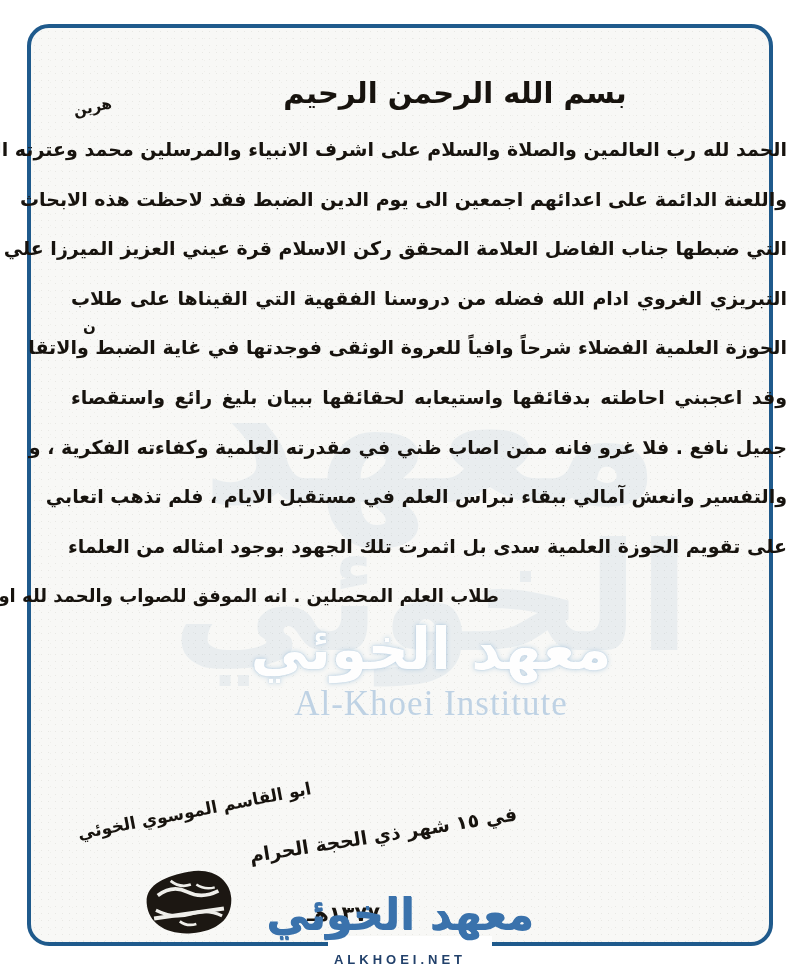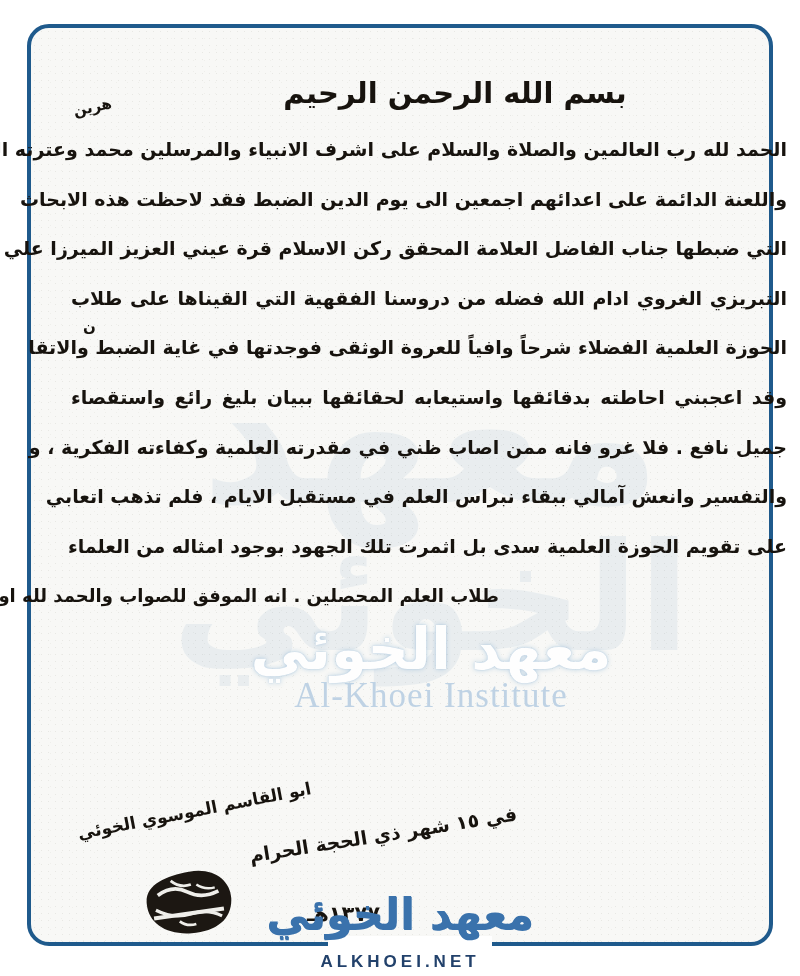--- a/index.html
+++ b/index.html
@@ -33,21 +33,21 @@
     position:absolute;left:150px;top:592px;width:500px;text-align:center;
     pointer-events:none;
   }
   .wm-center .ar{
     font-size:58px;font-weight:bold;color:#ffffff;opacity:0.95;
     text-shadow:0 0 5px rgba(165,195,220,0.85),0 0 1px rgba(150,180,210,0.9);
     line-height:1;
   }
   .wm-center .en{
     font-family:"Liberation Serif",serif;font-size:35px;color:#bcd1e4;
-    opacity:0.95;line-height:1.05;margin-top:0;letter-spacing:1px;
+    opacity:0.95;line-height:1.05;margin-top:8px;letter-spacing:1px;
   }
   
   .ink{color:#17130e;}
   .bismillah{
     position:absolute;left:0;right:0;top:48px;text-align:center;
     transform:translateX(55px);
     font-size:29px;font-weight:bold;direction:rtl;
   }
   .body-lines{position:absolute;left:40px;top:97px;width:716px;}
   .mline{
@@ -81,21 +81,21 @@
     position:absolute;left:328px;top:936px;width:164px;height:18px;
     background:#ffffff;
   }
   .logo-ar{
     position:absolute;left:0;right:0;top:893px;text-align:center;
     font-size:43px;font-weight:bold;color:#3a72ac;direction:rtl;
     line-height:1;text-shadow:0.5px 0.5px 0 #3a72ac;
   }
   .logo-net{
     position:absolute;left:0;right:0;top:952px;text-align:center;
-    font-family:"Liberation Sans",sans-serif;font-size:17px;font-weight:bold;
+    font-family:"Liberation Sans",sans-serif;font-size:13px;font-weight:bold;
     letter-spacing:4px;color:#22416b;
   }
 </style>
 </head>
 <body>
 
 <div class="frame">
 
   <div class="wm-big">
     <div class="w1">معهد</div>

